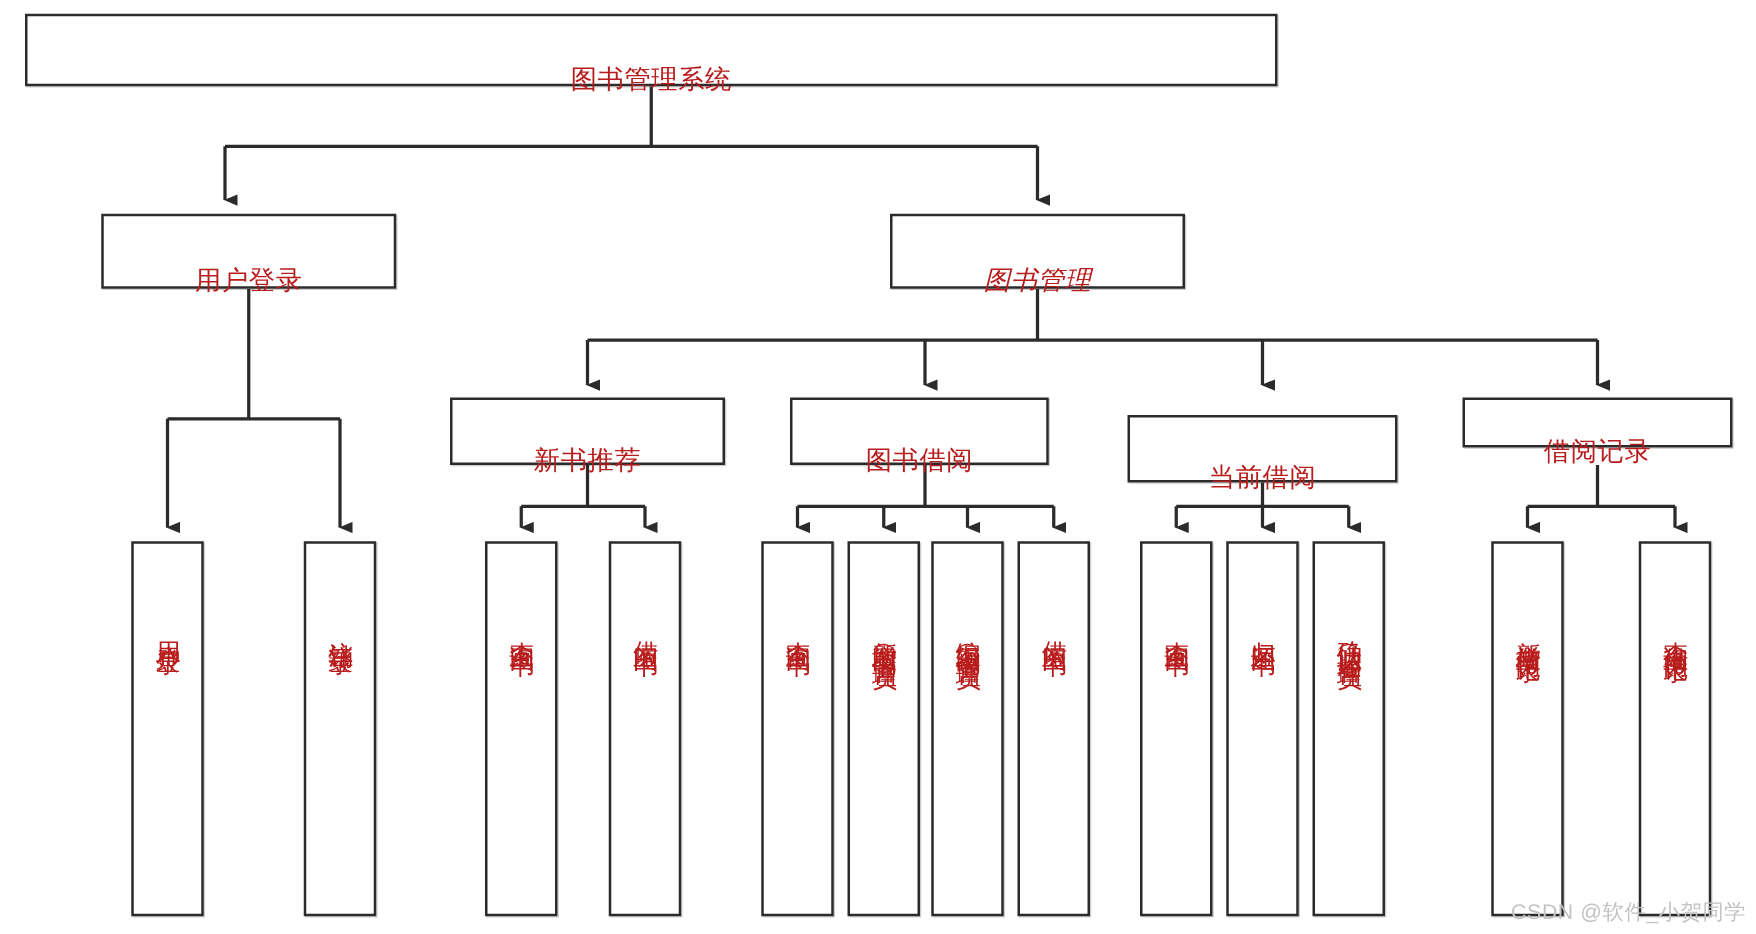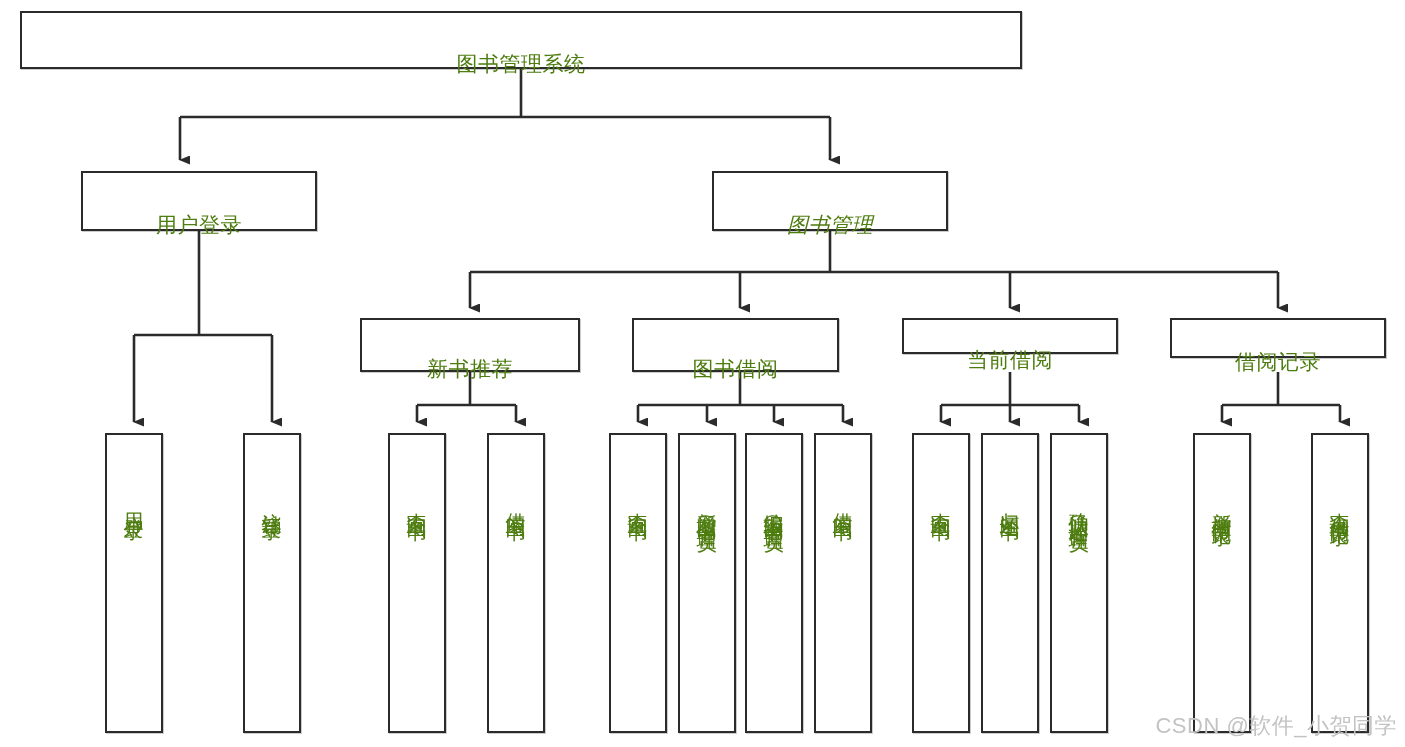--- a/index.html
+++ b/index.html
@@ -28,21 +28,21 @@
     position: absolute;
     box-sizing: border-box;
     border: 2px solid #2b2b2b;
     background: #ffffff;
     display: flex;
     align-items: center;
     justify-content: center;
     box-shadow: 1px 1px 0 rgba(0,0,0,0.20);
   }
   .node-label {
-    color: #4d7c0f;
+    color: #b91c1c;
     font-size: 21px;
     line-height: 1.18;
     letter-spacing: 0.5px;
     text-align: center;
     white-space: nowrap;
     margin-top: 48px;
   }
   .node.vertical {
     align-items: flex-start;
     justify-content: center;
@@ -53,21 +53,21 @@
     text-orientation: upright;
     font-size: 20px;
     letter-spacing: 3px;
     line-height: 1;
     white-space: nowrap;
   }
   #watermark {
     position: absolute;
     right: 8px;
     bottom: 6px;
-    font-size: 22px;
+    font-size: 17px;
     color: #c3c3c3;
     letter-spacing: 0.5px;
     white-space: nowrap;
     pointer-events: none;
   }
 </style>
 </head>
 <body>
 
 <div id="diagram-canvas">
@@ -133,21 +133,21 @@
   <div class="node" style="left:712px; top:171px; width:236px; height:60px;font-style:italic;">
     <span class="node-label">图书管理</span>
   </div>
 
   <div class="node" style="left:360px; top:318px; width:220px; height:54px;">
     <span class="node-label">新书推荐</span>
   </div>
   <div class="node" style="left:632px; top:318px; width:207px; height:54px;">
     <span class="node-label">图书借阅</span>
   </div>
-  <div class="node" style="left:902px; top:318px; width:216px; height:36px;">
+  <div class="node" style="left:902px; top:332px; width:216px; height:54px;">
     <span class="node-label">当前借阅</span>
   </div>
   <div class="node" style="left:1170px; top:318px; width:216px; height:40px;">
     <span class="node-label">借阅记录</span>
   </div>
 
   <div class="node vertical" style="left:105px; top:433px; width:58px; height:300px;">
     <span class="node-label">用户登录</span>
   </div>
   <div class="node vertical" style="left:243px; top:433px; width:58px; height:300px;">

